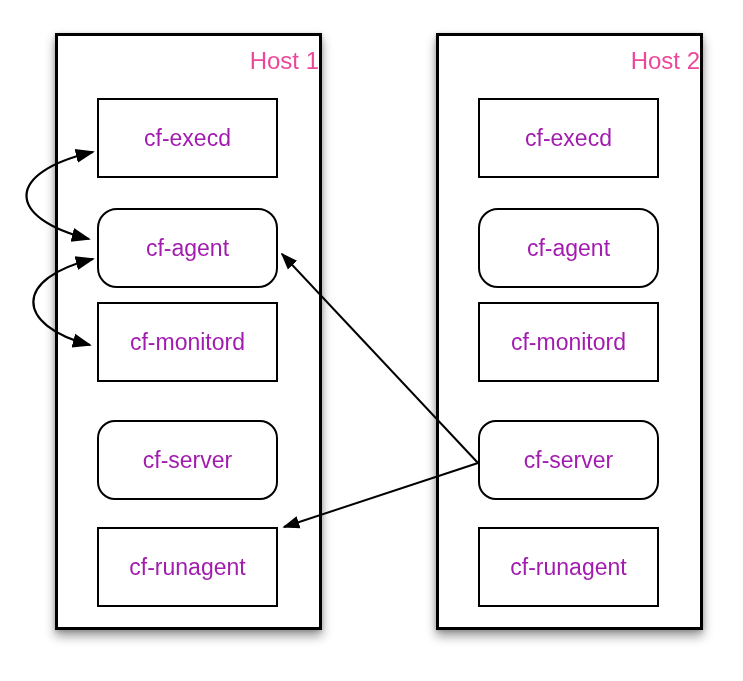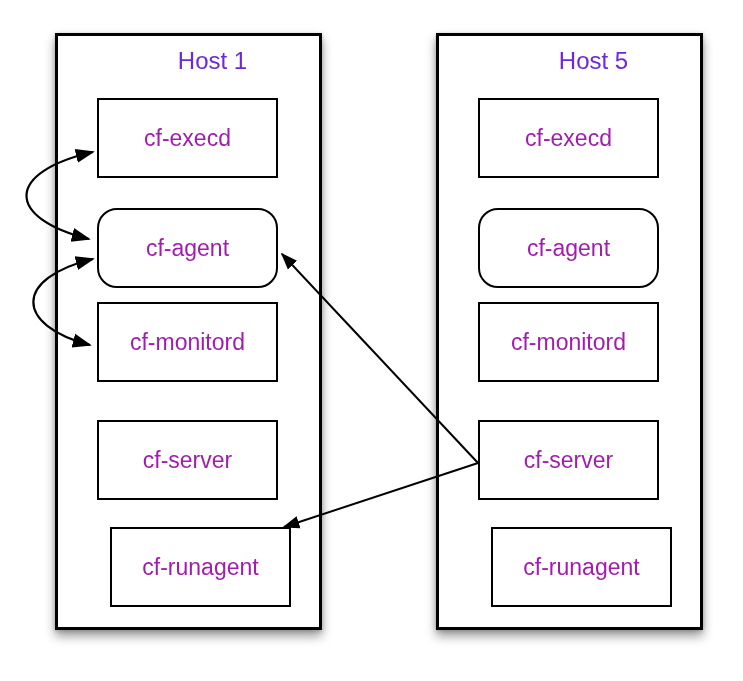--- a/index.html
+++ b/index.html
@@ -23,45 +23,45 @@
     box-sizing: border-box;
     background: #ffffff;
     border: 3px solid #000000;
     box-shadow: 0 6px 10px rgba(0, 0, 0, 0.40), 0 1px 4px rgba(0, 0, 0, 0.18);
   }
   #host1 { left: 55px; }
   #host2 { left: 436px; }
   .host-title {
     margin: 0;
     padding-top: 11px;
-    text-align: center;
+    text-align: right;
     font-size: 24px;
     font-weight: 400;
-    color: #6d28d9;
+    color: #ec4899;
     padding-left: 48px;
   }
   .pbox {
     position: absolute;
     left: 39px;
     width: 181px;
     height: 80px;
     box-sizing: border-box;
     border: 2px solid #000000;
     background: #ffffff;
     display: flex;
     align-items: center;
     justify-content: center;
     font-size: 23px;
     color: #a21caf;
   }
   .pbox.p0 { top: 62px; }
   .pbox.p1 { top: 172px; border-radius: 20px; }
   .pbox.p2 { top: 266px; }
-  .pbox.p3 { top: 384px; }
-  .pbox.p4 { top: 491px; margin-left: 13px; }
+  .pbox.p3 { top: 384px; border-radius: 18px; }
+  .pbox.p4 { top: 491px; }
   svg.arrows {
     position: absolute;
     left: 0;
     top: 0;
     width: 743px;
     height: 681px;
     pointer-events: none;
     z-index: 5;
   }
 </style>
@@ -73,21 +73,21 @@
   <section class="host" id="host1">
     <h2 class="host-title">Host 1</h2>
     <div class="pbox p0">cf-execd</div>
     <div class="pbox p1">cf-agent</div>
     <div class="pbox p2">cf-monitord</div>
     <div class="pbox p3">cf-server</div>
     <div class="pbox p4">cf-runagent</div>
   </section>
 
   <section class="host" id="host2">
-    <h2 class="host-title">Host 5</h2>
+    <h2 class="host-title">Host 2</h2>
     <div class="pbox p0">cf-execd</div>
     <div class="pbox p1">cf-agent</div>
     <div class="pbox p2">cf-monitord</div>
     <div class="pbox p3">cf-server</div>
     <div class="pbox p4">cf-runagent</div>
   </section>
 
   <svg class="arrows" viewBox="0 0 743 681">
     <defs>
       <marker id="ah" viewBox="0 0 10 10" refX="9" refY="5" markerWidth="8.5" markerHeight="8.5" orient="auto-start-reverse" markerUnits="strokeWidth">

